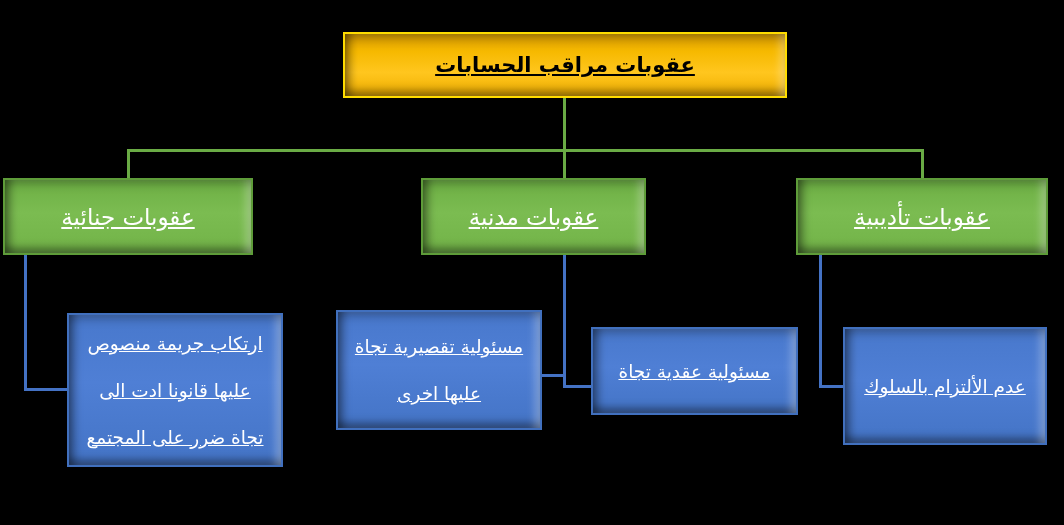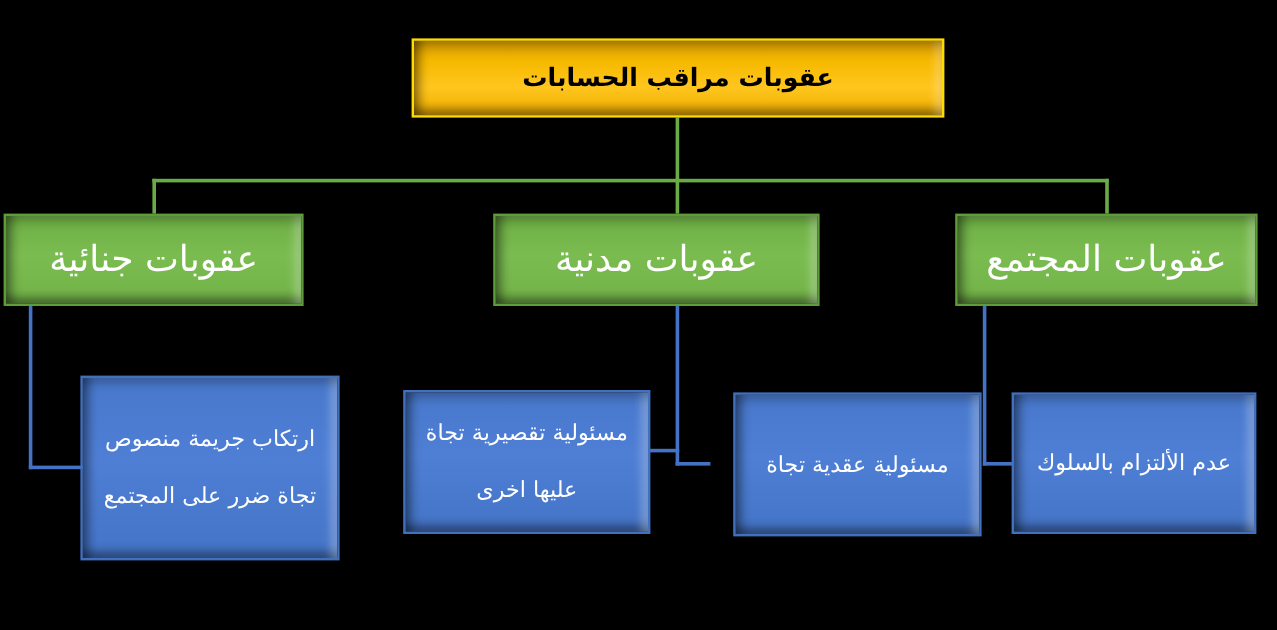--- a/index.html
+++ b/index.html
@@ -23,48 +23,49 @@
     justify-content: center;
     text-align: center;
     direction: rtl;
     color: #ffffff;
     
     box-shadow:
       inset 9px 0 8px -4px rgba(0,0,0,0.40),
       inset 0 9px 8px -4px rgba(0,0,0,0.22),
       inset -9px 0 8px -4px rgba(255,255,255,0.30),
       inset 0 -9px 8px -4px rgba(0,0,0,0.42);
+    text-decoration: underline;
   }
   
   .root {
     left: 343px; top: 32px; width: 444px; height: 66px;
     border: 2px solid #FFDC00;
     background: linear-gradient(180deg, #D89B00 0%, #F6B900 28%, #FFC61E 62%, #EFAE00 100%);
     color: #000000;
     font-weight: bold;
     font-size: 21px;
   }
   
   .branch {
     border: 2px solid #5E9C39;
     background: linear-gradient(180deg, #6DAF44 0%, #7BBC51 45%, #72B348 100%);
-    font-size: 30px;
+    font-size: 23px;
   }
   #branch-1 { left: 3px;   top: 178px; width: 250px; height: 77px; }
-  #branch-2 { left: 411px; top: 178px; width: 272px; height: 77px; }
+  #branch-2 { left: 421px; top: 178px; width: 225px; height: 77px; }
   #branch-3 { left: 796px; top: 178px; width: 252px; height: 77px; }
   
   .leaf {
     border: 2px solid #4170BE;
     background: linear-gradient(180deg, #4878CC 0%, #4F7FD5 45%, #4474C6 100%);
     font-size: 18.5px;
   }
   #leaf-1 { left: 67px;  top: 313px; width: 216px; height: 154px; align-items: center; }
-  #leaf-2 { left: 336px; top: 325px; width: 206px; height: 120px; }
-  #leaf-3 { left: 591px; top: 327px; width: 207px; height: 120px; margin-left: 20px; }
+  #leaf-2 { left: 336px; top: 310px; width: 206px; height: 120px; }
+  #leaf-3 { left: 591px; top: 327px; width: 207px; height: 88px; }
   #leaf-4 { left: 843px; top: 327px; width: 204px; height: 118px; }
   .leaf .lines { width: 100%; }
   .leaf .line { line-height: 47px; white-space: nowrap; }
   
   .conn { position: absolute; }
   .conn.green { background: #6AAB45; }
   .conn.blue  { background: #4472C4; }
   
   #c-root-trunk { left: 563px; top: 98px;  width: 3px;   height: 54px; }
   #c-main-rail  { left: 127px; top: 149px; width: 797px; height: 3px;  }
@@ -103,26 +104,27 @@
     <span>عقوبات مراقب الحسابات</span>
   </div>
 
   <div class="node branch" id="branch-1">
     <span>عقوبات جنائية</span>
   </div>
   <div class="node branch" id="branch-2">
     <span>عقوبات مدنية</span>
   </div>
   <div class="node branch" id="branch-3">
-    <span>عقوبات المجتمع</span>
+    <span>عقوبات تأديبية</span>
   </div>
 
   <div class="node leaf" id="leaf-1">
     <div class="lines">
       <div class="line">ارتكاب جريمة منصوص</div>
+      <div class="line">عليها قانونا ادت الى</div>
       <div class="line">تجاة ضرر على المجتمع</div>
     </div>
   </div>
 
   <div class="node leaf" id="leaf-2">
     <div class="lines">
       <div class="line">مسئولية تقصيرية تجاة</div>
       <div class="line">عليها اخرى</div>
     </div>
   </div>

